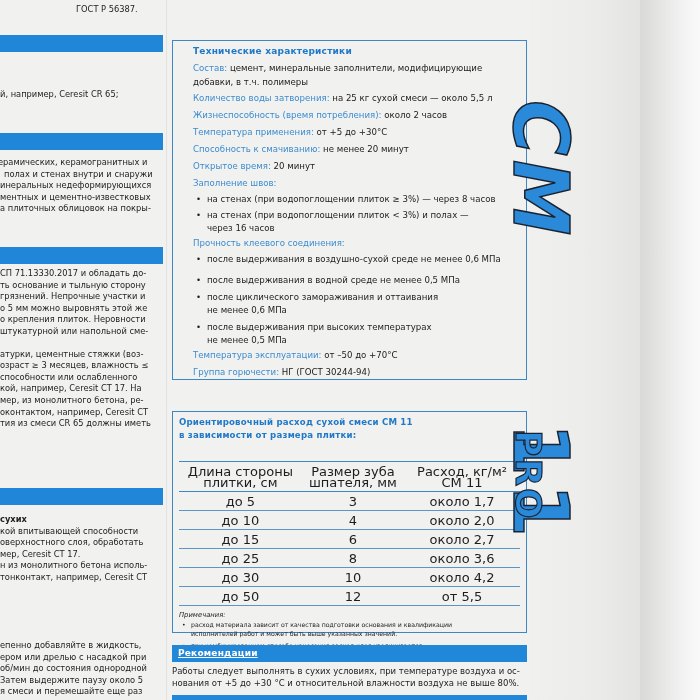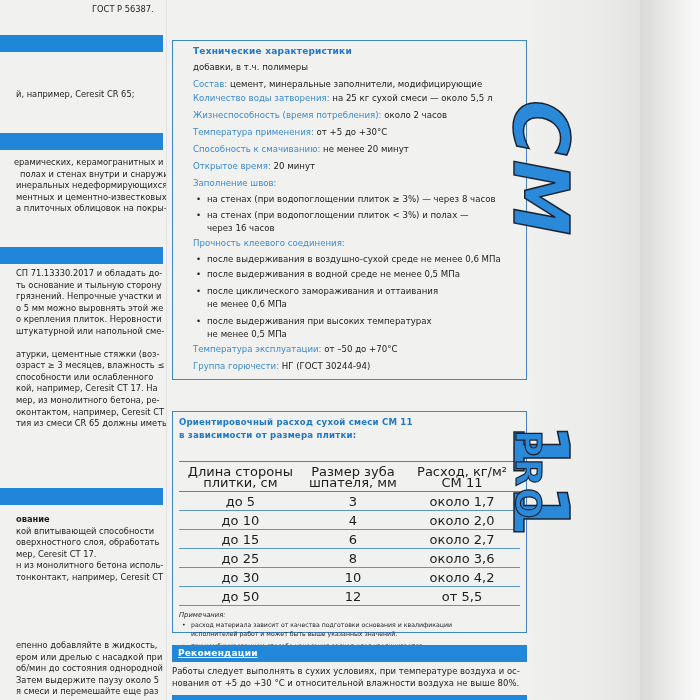--- a/index.html
+++ b/index.html
@@ -16,21 +16,21 @@
       background: linear-gradient(90deg, #f0f0ee 0%, #ebebea 40%, #e2e2e1 70%, #f6f6f5 100%);
     }
     .bag-edge {
       position: absolute; left: 640px; top: 0; width: 60px; height: 700px;
       background: linear-gradient(90deg, rgba(200,200,200,0.35), rgba(250,250,250,0.9));
     }
 
     
     .left-col { position: absolute; left: 0; top: 0; width: 166px; height: 700px; overflow: hidden; }
     .lc-text {
-      position: absolute; left: 16px; width: 168px; font-size: 8.3px; line-height: 11.6px;
+      position: absolute; left: 0; width: 168px; font-size: 8.3px; line-height: 11.6px;
       white-space: nowrap; text-align: right; direction: ltr;
     }
     .lc-line { display: block; text-align: left; overflow: hidden; }
     .blue-bar { position: absolute; left: 0; background: #1f86d8; }
     .bold { font-weight: bold; }
 
     
     .tech-box {
       position: absolute; left: 172px; top: 40px; width: 355px; height: 340px;
       border: 1.5px solid #3d86c8; box-sizing: border-box; padding: 3px 6px 0 20px;
@@ -118,46 +118,46 @@
       <span class="lc-line">атурки, цементные стяжки (воз-</span>
       <span class="lc-line">озраст ≥ 3 месяцев, влажность ≤</span>
       <span class="lc-line">способности или ослабленного</span>
       <span class="lc-line">кой, например, Ceresit CT 17. На</span>
       <span class="lc-line">мер, из монолитного бетона, ре-</span>
       <span class="lc-line">оконтактом, например, Ceresit CT</span>
       <span class="lc-line">тия из смеси CR 65 должны иметь</span>
     </div>
     <div class="blue-bar" style="top:488px; width:163px; height:17px;"></div>
     <div class="lc-text" style="top:514px;">
-      <span class="lc-line bold">ование</span>
+      <span class="lc-line bold">сухих</span>
       <span class="lc-line">кой впитывающей способности</span>
       <span class="lc-line">оверхностного слоя, обработать</span>
       <span class="lc-line">мер, Ceresit CT 17.</span>
       <span class="lc-line">н из монолитного бетона исполь-</span>
       <span class="lc-line">тонконтакт, например, Ceresit CT</span>
     </div>
     <div class="lc-text" style="top:640px;">
       <span class="lc-line">епенно добавляйте в жидкость,</span>
       <span class="lc-line">ером или дрелью с насадкой при</span>
       <span class="lc-line">об/мин до состояния однородной</span>
       <span class="lc-line">Затем выдержите паузу около 5</span>
       <span class="lc-line">я смеси и перемешайте еще раз</span>
     </div>
   </div>
   <div class="left-edge-line"></div>
 
   <div class="tech-box">
     <div class="box-title">Технические характеристики</div>
-    <div class="row" style="line-height:16px;">
-      <span class="val">добавки, в т.ч. полимеры</span>
-    </div>
     <div class="row tight" style="margin-top:3px;">
       <span class="lbl">Состав:</span>
       <span class="val">цемент, минеральные заполнители, модифицирующие</span>
     </div>
+    <div class="row" style="line-height:16px;">
+      <span class="val">добавки, в т.ч. полимеры</span>
+    </div>
     <div class="row">
       <span class="lbl">Количество воды затворения:</span>
       <span class="val">на 25 кг сухой смеси — около 5,5 л</span>
     </div>
     <div class="row">
       <span class="lbl">Жизнеспособность (время потребления):</span>
       <span class="val">около 2 часов</span>
     </div>
     <div class="row">
       <span class="lbl">Температура применения:</span>
@@ -180,21 +180,21 @@
     <div class="bullet" style="line-height:13px; margin-top:3px;">
       <span>на стенах (при водопоглощении плиток &lt; 3%) и полах —</span><br>
       <span>через 16 часов</span>
     </div>
     <div class="row">
       <span class="lbl">Прочность клеевого соединения:</span>
     </div>
     <div class="bullet" style="line-height:14px;">
       <span>после выдерживания в воздушно-сухой среде не менее 0,6 МПа</span>
     </div>
-    <div class="bullet" style="line-height:14px; margin-top:1px;">
+    <div class="bullet" style="line-height:14px; margin-top:7px;">
       <span>после выдерживания в водной среде не менее 0,5 МПа</span>
     </div>
     <div class="bullet" style="line-height:13px; margin-top:4px;">
       <span>после циклического замораживания и оттаивания</span><br>
       <span>не менее 0,6 МПа</span>
     </div>
     <div class="bullet" style="line-height:13px; margin-top:4px;">
       <span>после выдерживания при высоких температурах</span><br>
       <span>не менее 0,5 МПа</span>
     </div>

